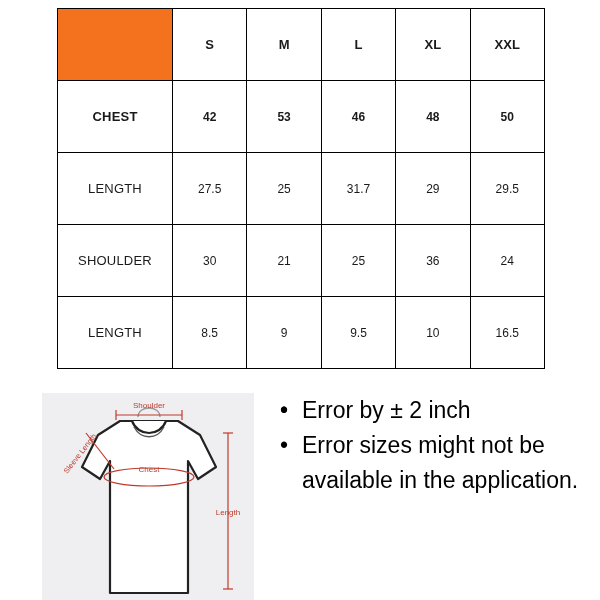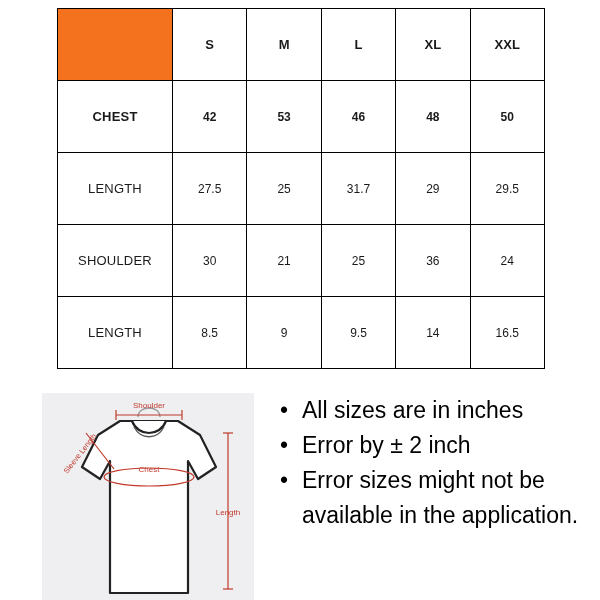--- a/index.html
+++ b/index.html
@@ -147,21 +147,21 @@
           <td>21</td>
           <td>25</td>
           <td>36</td>
           <td>24</td>
         </tr>
         <tr>
           <td class="rowlabel">LENGTH</td>
           <td>8.5</td>
           <td>9</td>
           <td>9.5</td>
-          <td>14</td>
+          <td>10</td>
           <td>16.5</td>
         </tr>
       </tbody>
     </table>
   </div>
 
   <div class="bottom">
 
     <div class="diagram-box">
       <svg width="212" height="207" viewBox="0 0 212 207">
@@ -189,21 +189,20 @@
         <line x1="181" y1="40" x2="191" y2="40" stroke="#c0392b" stroke-width="1.2"></line>
         <line x1="181" y1="196" x2="191" y2="196" stroke="#c0392b" stroke-width="1.2"></line>
         <text x="186" y="122" fill="#c0392b" font-size="8" font-family="Liberation Sans, sans-serif" text-anchor="middle">Length</text>
       </svg>
     </div>
 
     <div class="notes">
       <ul>
         <li>
           <span class="bullet">•</span>
-          <span>All sizes are in inches</span>
         </li>
         <li>
           <span class="bullet">•</span>
           <span>Error by ± 2 inch</span>
         </li>
         <li>
           <span class="bullet">•</span>
           <span>Error sizes might not be available in the application.</span>
         </li>
       </ul>

